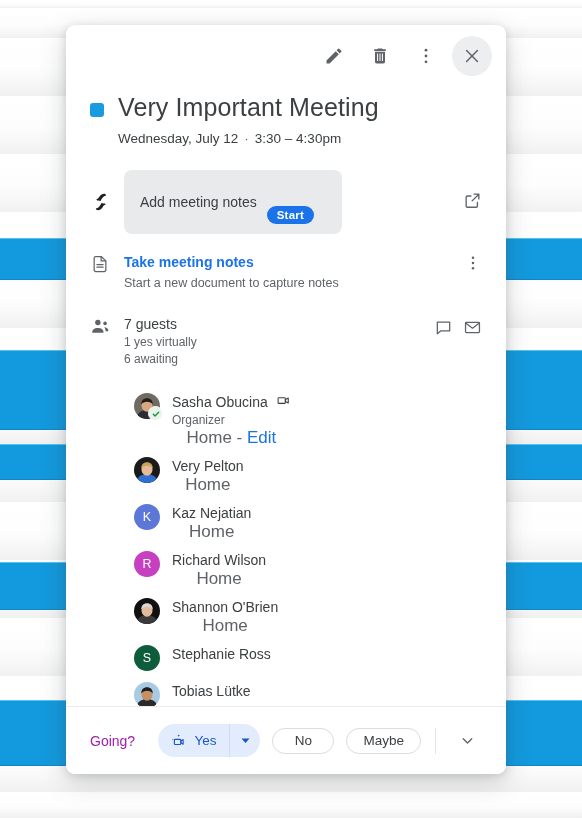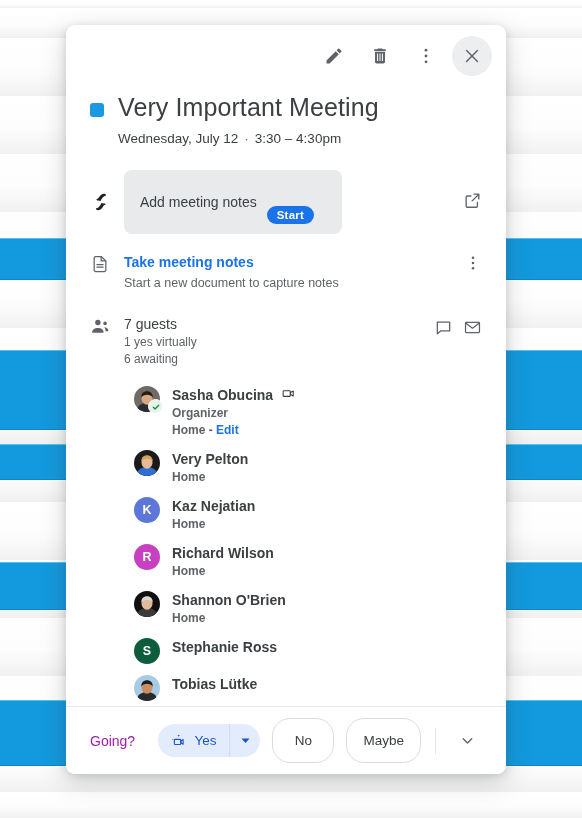--- a/index.html
+++ b/index.html
@@ -90,21 +90,21 @@
     padding: 3px 10px; border-radius: 10px; letter-spacing: .2px; margin-top: 26px;
   }
   .row-right-ico { flex: 0 0 auto; padding-left: 8px; color: #5f6368; cursor: pointer; }
 
   .doc-title { font-size: 14px; color: #1a73e8; font-weight: 700; line-height: 20px; cursor: pointer; }
   .doc-sub { font-size: 12.5px; color: #5f6368; margin-top: 3px; line-height: 17px; }
 
   
   .guest-count { font-size: 14px; color: #3c4043; line-height: 20px; }
   .guest-stat { font-size: 12px; color: #5f6368; line-height: 17px; }
-  .guest-list { margin-top: 17px; font-weight: bold; }
+  .guest-list { margin-top: 24px; }
   .guest {
     display: flex; align-items: flex-start; gap: 12px;
     padding: 0 0 0 10px; margin-bottom: 10px;
   }
   .avatar {
     position: relative; flex: 0 0 auto;
     width: 26px; height: 26px; border-radius: 50%;
     overflow: visible; margin-top: 1px;
   }
   .avatar .face { width: 26px; height: 26px; border-radius: 50%; display: block; overflow: hidden; }
@@ -115,21 +115,21 @@
   }
   .badge-ok {
     position: absolute; right: -3px; bottom: -2px;
     width: 13px; height: 13px; border-radius: 50%;
     background: #e6f4ea; border: 1.5px solid #fff;
     display: flex; align-items: center; justify-content: center;
   }
   .guest-name-line { display: flex; align-items: center; gap: 8px; }
   .guest-name { font-size: 14px; color: #3c4043; line-height: 20px; }
   .guest-role { font-size: 12px; color: #5f6368; line-height: 17px; }
-  .guest-room { font-size: 12px; color: #5f6368; line-height: 17px; }
+  .guest-room { font-size: 17px; color: #5f6368; line-height: 17px; text-align: center; }
   .guest-room .edit { color: #1a73e8; cursor: pointer; }
 
   
   .plain-text { font-size: 14px; color: #3c4043; line-height: 22px; }
 
   
   .footer {
     flex: 0 0 auto; border-top: 1px solid #e8eaed;
     height: 67px; display: flex; align-items: center;
     padding: 0 22px 0 24px; gap: 12px; background: #fff;
@@ -143,21 +143,21 @@
   .yes-main {
     display: flex; align-items: center; gap: 7px;
     padding: 0 13px 0 12px; height: 33px;
     color: #1a56c4; font-size: 13.5px;
   }
   .yes-caret {
     display: flex; align-items: center; justify-content: center;
     width: 30px; border-left: 1px solid #cfdcf7; color: #1a56c4;
   }
   .pill-btn {
-    height: 45px; min-width: 62px; padding: 0 16px;
+    height: 26px; min-width: 62px; padding: 0 16px;
     border: 1px solid #dadce0; border-radius: 18px; background: #fff;
     color: #3c4043; font-size: 13.5px; cursor: pointer;
     display: flex; align-items: center; justify-content: center;
     font-family: inherit;
   }
   .vdiv { width: 1px; height: 26px; background: #e3e5e8; margin: 0 2px; }
   .more-caret {
     width: 34px; height: 34px; border-radius: 50%;
     display: flex; align-items: center; justify-content: center;
     color: #5f6368; cursor: pointer;

